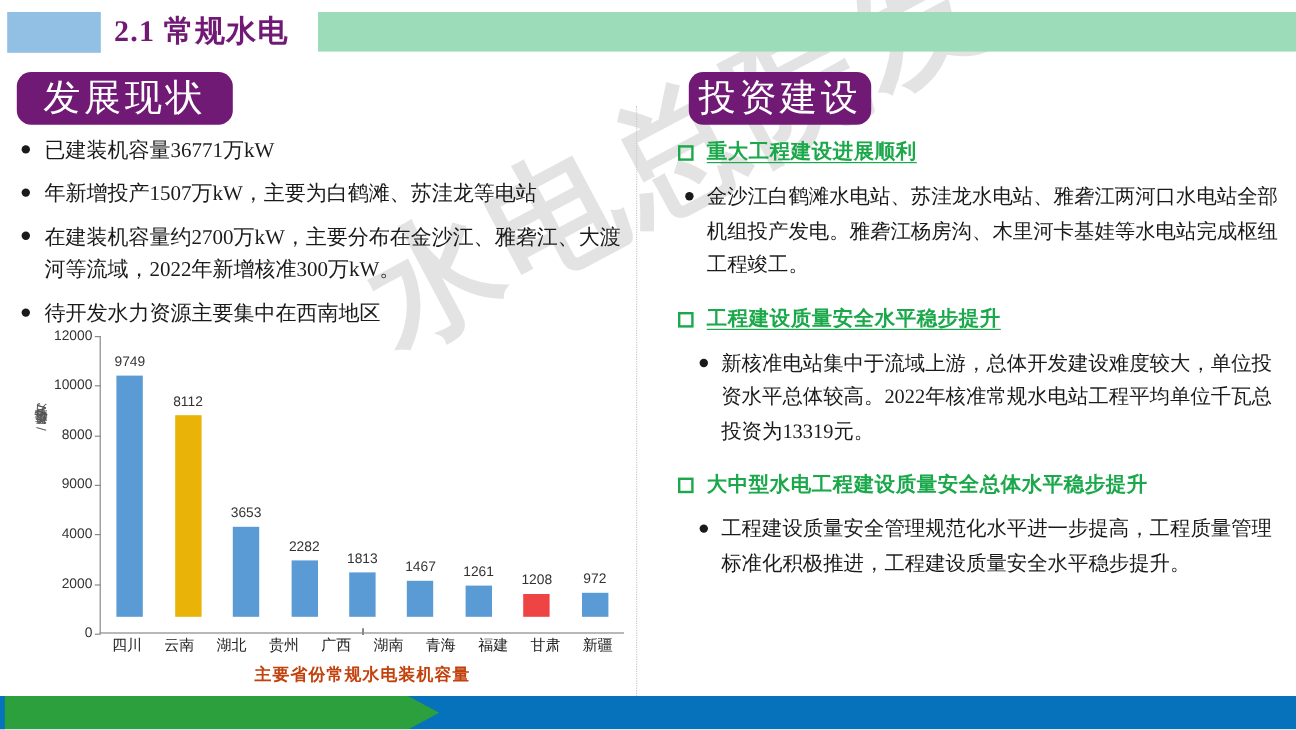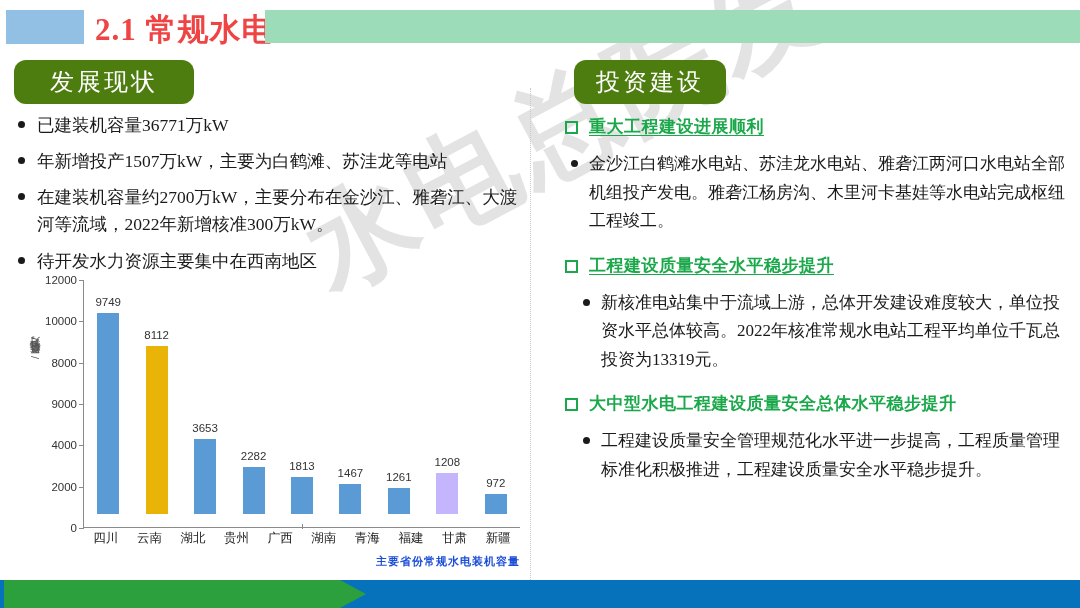--- a/index.html
+++ b/index.html
@@ -19,30 +19,30 @@
     white-space:nowrap;letter-spacing:6px;pointer-events:none;
     z-index:1;opacity:.95;
   }
 
   
   .topbar{position:absolute;left:0;top:0;width:1080px;height:52px;z-index:3;}
   .topbar-swatch{position:absolute;left:6px;top:10px;width:78px;height:34px;background:#91c0e4;}
   .topbar-title{
     position:absolute;left:95px;top:9px;
     font-family:"Liberation Serif","DejaVu Serif",serif;
-    font-size:31px;font-weight:700;color:#ef4444;letter-spacing:1px;
+    font-size:25px;font-weight:700;color:#701a75;letter-spacing:1px;
     white-space:nowrap;
   }
   .topbar-green{position:absolute;left:265px;top:10px;right:0;height:33px;background:#9ddcb9;}
 
   
   .pill{
-    position:absolute;background:#4d7c0f;border-radius:12px;
+    position:absolute;background:#701a75;border-radius:12px;
     color:#ffffff;font-family:"Liberation Serif","DejaVu Serif",serif;
-    font-size:24px;font-weight:400;letter-spacing:3px;
+    font-size:31px;font-weight:400;letter-spacing:3px;
     display:flex;align-items:center;justify-content:center;
     z-index:4;
   }
   .pill-left{left:14px;top:60px;width:180px;height:44px;}
   .pill-right{left:574px;top:60px;width:152px;height:44px;}
 
   
   .divider{
     position:absolute;left:530px;top:88px;width:0;height:492px;
     border-left:1px dotted #c9c9c9;z-index:2;
@@ -77,22 +77,22 @@
   .barslot{flex:1 1 0;height:100%;position:relative;display:flex;align-items:flex-end;justify-content:center;}
   .bar{width:22px;background:#5b9bd5;position:relative;}
   .barval{
     position:absolute;left:50%;transform:translateX(-50%);
     top:-17px;font-size:11.5px;color:#333;white-space:nowrap;
   }
   .xticks{position:absolute;left:54px;right:0;top:258px;display:flex;}
   .xtick{flex:1 1 0;text-align:center;font-size:12.5px;color:#222;}
   .xtickmark{position:absolute;top:-6px;left:50%;width:1px;height:5px;background:#8a8a8a;}
   .chart-caption{
-    position:absolute;left:54px;right:0;top:282px;text-align:right;
-    font-size:11px;font-weight:700;color:#1d4ed8;letter-spacing:1px;
+    position:absolute;left:54px;right:0;top:282px;text-align:center;
+    font-size:14px;font-weight:700;color:#c2410c;letter-spacing:1px;
   }
 
   
   .right-col{position:absolute;left:565px;top:115px;width:500px;z-index:3;}
   .rhead{
     display:flex;align-items:flex-start;margin:0 0 12px 0;
     font-size:17px;font-weight:700;color:#1aa84a;letter-spacing:.5px;
   }
   .rhead .sq{
     flex:0 0 auto;width:9px;height:9px;border:2px solid #1aa84a;
@@ -209,21 +209,21 @@
             <div class="bar" style="height: 30.318px; background: rgb(91, 155, 213);">
               <span class="barval">1467</span>
             </div>
           </div>
           <div class="barslot">
             <div class="bar" style="height: 26.0607px; background: rgb(91, 155, 213);">
               <span class="barval">1261</span>
             </div>
           </div>
           <div class="barslot">
-            <div class="bar" style="height: 41px; background: #c4b5fd;">
+            <div class="bar" style="height: 19px; background: #ef4444;">
               <span class="barval">1208</span>
             </div>
           </div>
           <div class="barslot">
             <div class="bar" style="height: 20.088px; background: rgb(91, 155, 213);">
               <span class="barval">972</span>
             </div>
           </div>
         </div>
     </div>

